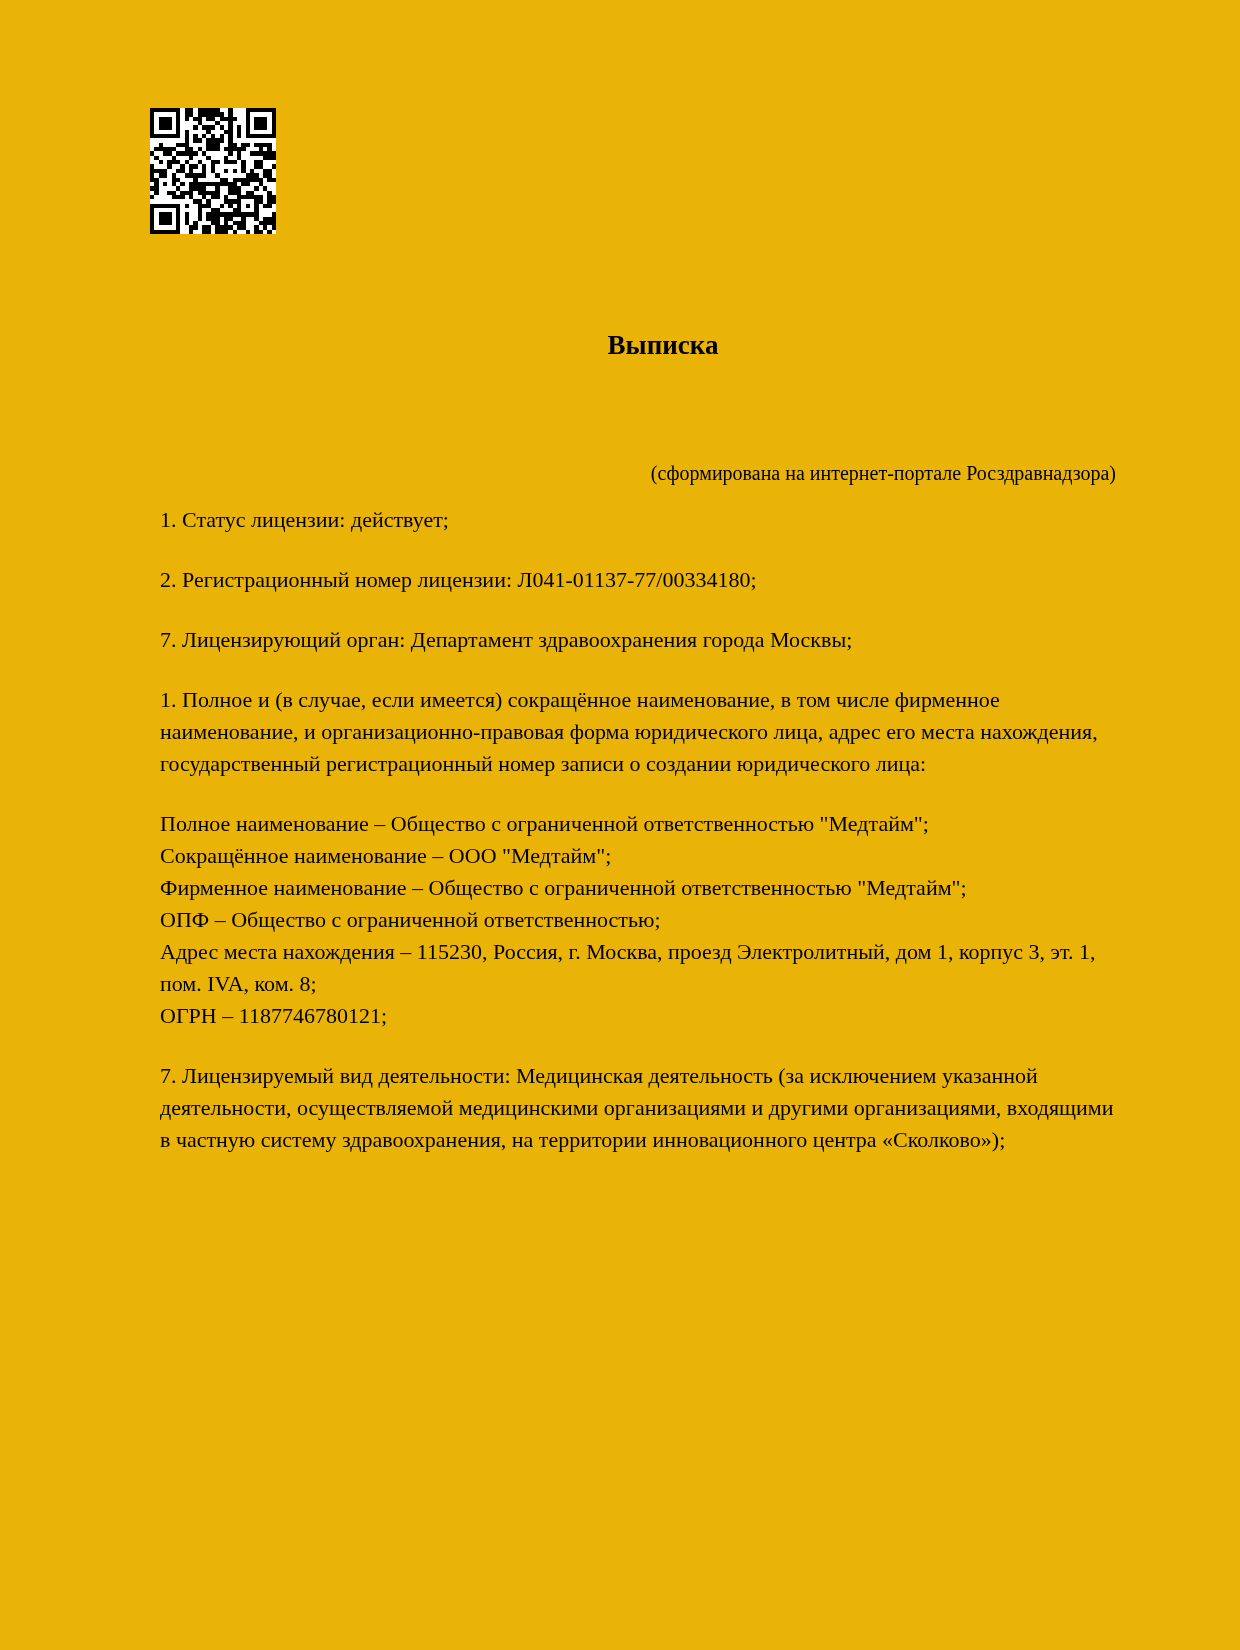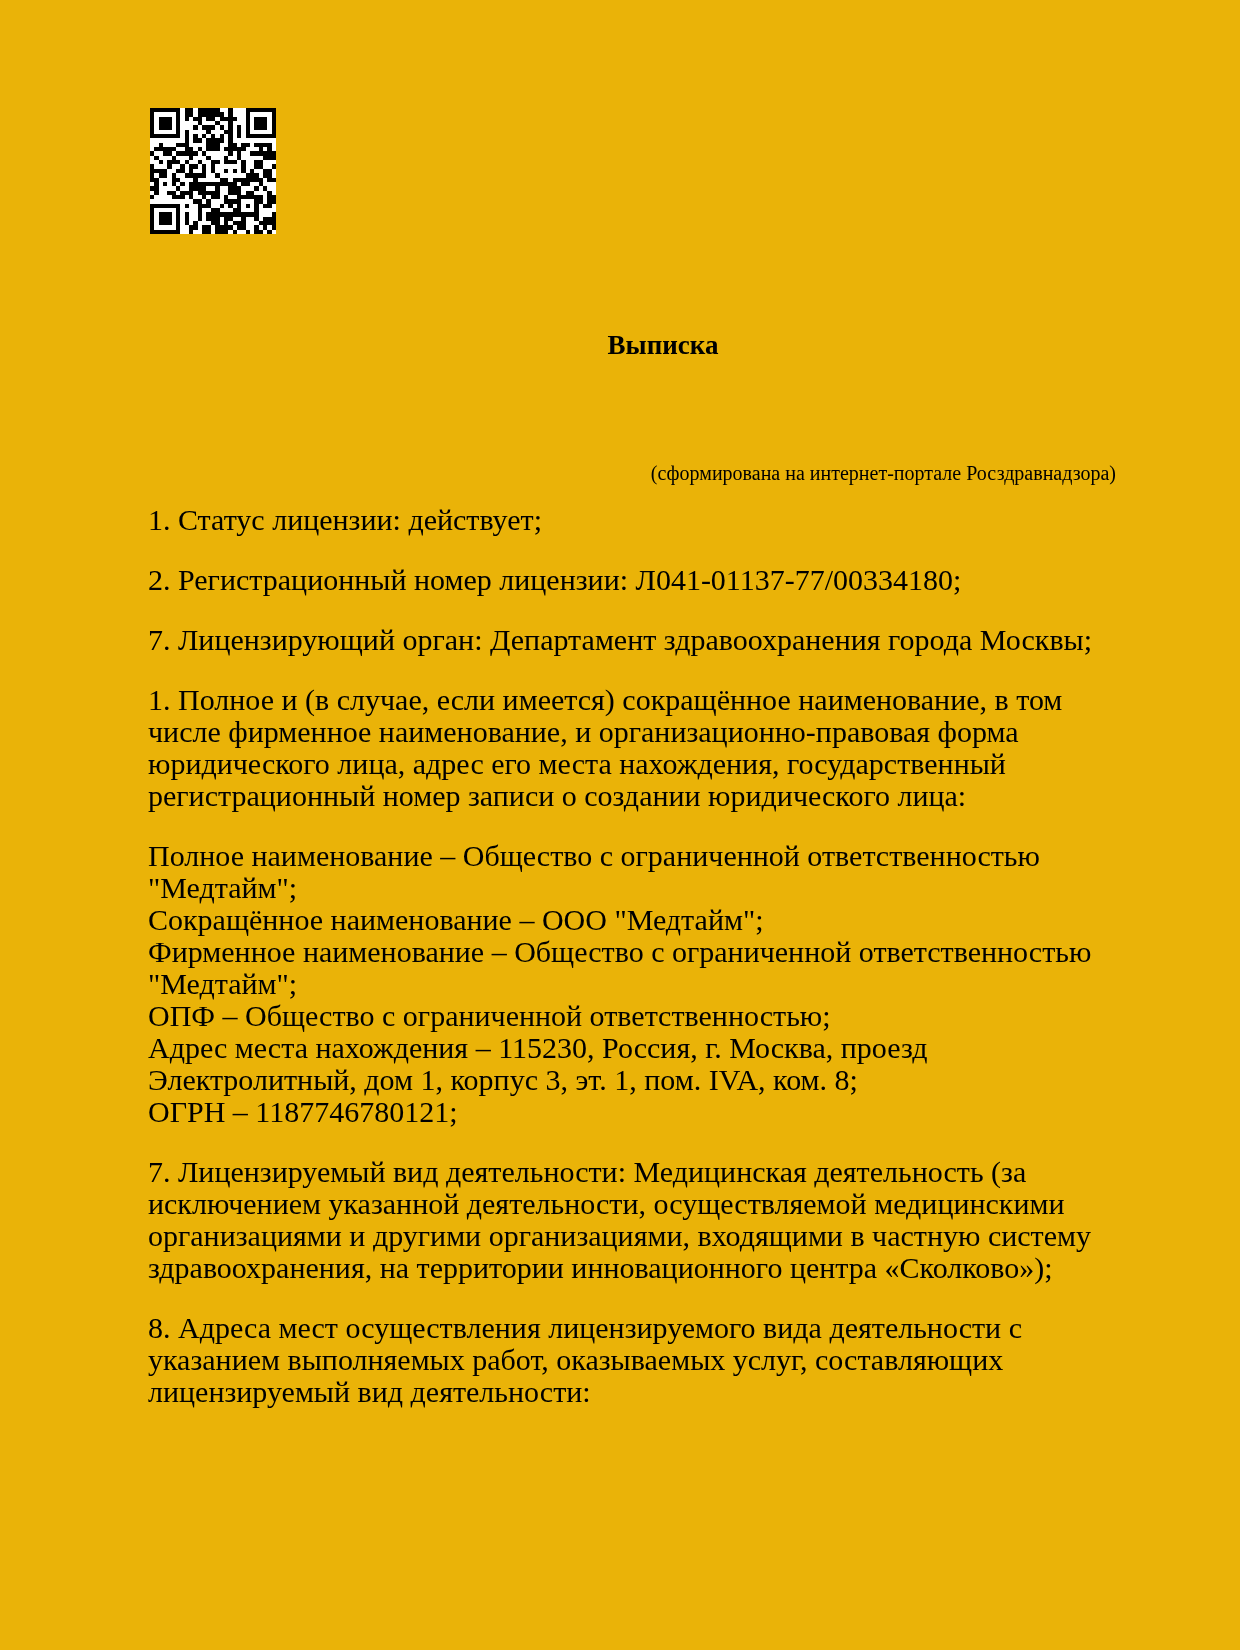--- a/index.html
+++ b/index.html
@@ -41,24 +41,24 @@
     left: 148px;
     top: 424px;
     width: 968px;
     text-align: right;
     font-size: 20px;
     line-height: 24px;
     margin-top: 37px;
   }
   .doc-body {
     position: absolute;
-    left: 148px;
+    left: 160px;
     top: 504px;
     width: 968px;
-    font-size: 30px;
+    font-size: 22px;
     line-height: 32px;
     text-align: left;
   }
   .doc-body p {
     margin: 0 0 28px 0;
     padding: 0;
   }
 </style>
 </head>
 <body>
@@ -516,16 +516,15 @@
 
   <div class="subtitle">(сформирована на интернет-портале Росздравнадзора)</div>
 
   <div class="doc-body" id="doc-body">
       <p>1. Статус лицензии: действует;</p>
       <p>2. Регистрационный номер лицензии: Л041-01137-77/00334180;</p>
       <p>7. Лицензирующий орган: Департамент здравоохранения города Москвы;</p>
       <p>1. Полное и (в случае, если имеется) сокращённое наименование, в том числе фирменное наименование, и организационно-правовая форма юридического лица, адрес его места нахождения, государственный регистрационный номер записи о создании юридического лица:</p>
       <p>Полное наименование – Общество с ограниченной ответственностью "Медтайм";<br>Сокращённое наименование – ООО "Медтайм";<br>Фирменное наименование – Общество с ограниченной ответственностью "Медтайм";<br>ОПФ – Общество с ограниченной ответственностью;<br>Адрес места нахождения – 115230, Россия, г. Москва, проезд Электролитный, дом 1, корпус 3, эт. 1, пом. IVA, ком. 8;<br>ОГРН – 1187746780121;</p>
       <p>7. Лицензируемый вид деятельности: Медицинская деятельность (за исключением указанной деятельности, осуществляемой медицинскими организациями и другими организациями, входящими в частную систему здравоохранения, на территории инновационного центра «Сколково»);</p>
-      <p>8. Адреса мест осуществления лицензируемого вида деятельности с указанием выполняемых работ, оказываемых услуг, составляющих лицензируемый вид деятельности:</p>
     </div>
 
 </div>
 
 </body></html>

